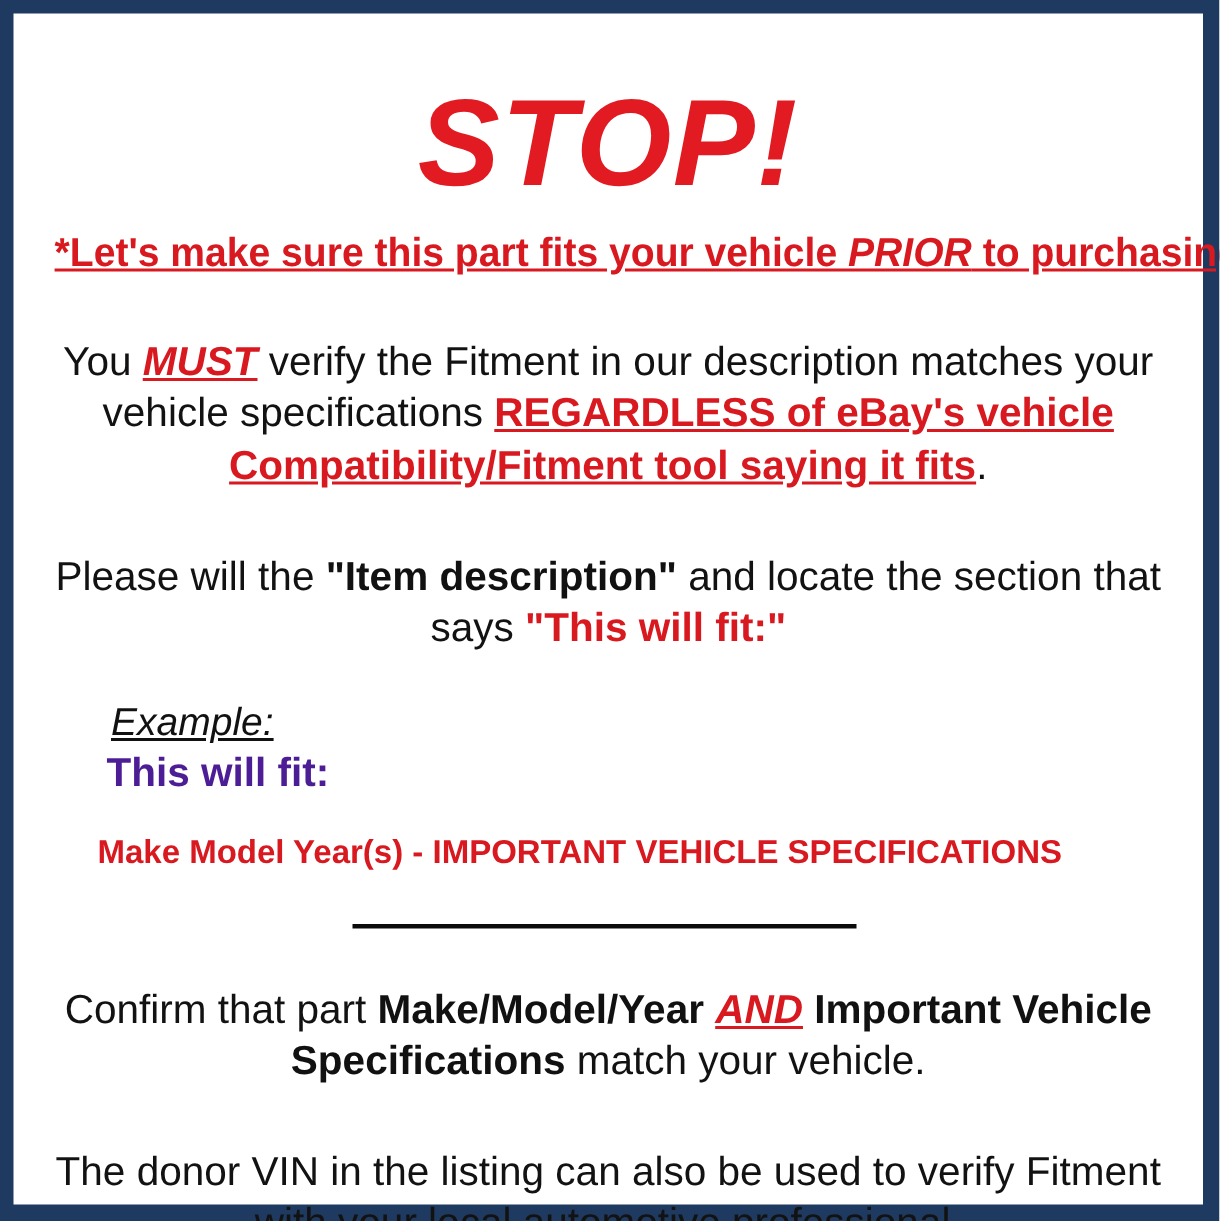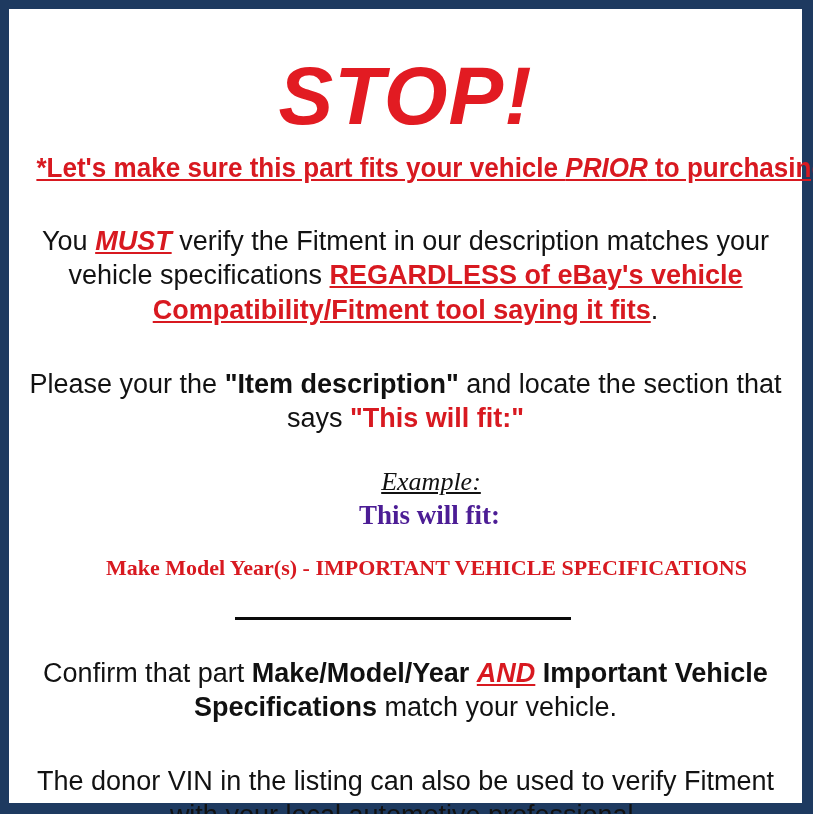--- a/index.html
+++ b/index.html
@@ -88,24 +88,23 @@
   .red-b {
     color: #d81920;
     font-weight: bold;
   }
   .blk-b {
     color: #111111;
     font-weight: bold;
   }
 
   .example-block {
-    text-align: center;
+    text-align: left;
     padding-left: 42px;
     padding-top: 30px;
-    font-family: Liberation Serif, serif;
   }
   .example-label {
     margin: 0;
     font-size: 26px;
     line-height: 1.2;
     font-style: italic;
     text-decoration: underline;
     color: #111111;
     padding-left: 9px;
   }
@@ -152,21 +151,21 @@
 
 <div class="notice-card">
   <div class="inner">
 
     <div class="stop-title">STOP!</div>
 
     <div class="subtitle"><span>*Let's make sure this part fits your vehicle </span><span class="ital">PRIOR</span><span> to purchasing*</span></div>
 
     <p class="para p-must"><span>You </span><span class="red-b-i-u">MUST</span><span> verify the Fitment in our description matches your vehicle specifications </span><span class="red-b-u">REGARDLESS of eBay's vehicle Compatibility/Fitment tool saying it fits</span><span>.</span></p>
 
-    <p class="para p-view"><span>Please your the </span><span class="blk-b">"Item description"</span><span> and locate the section that says </span><span class="red-b">"This will fit:"</span></p>
+    <p class="para p-view"><span>Please will the </span><span class="blk-b">"Item description"</span><span> and locate the section that says </span><span class="red-b">"This will fit:"</span></p>
 
     <div class="example-block">
       <p class="example-label">Example:</p>
       <p class="example-fit">This will fit:</p>
       <p class="example-spec">Make Model Year(s) - IMPORTANT VEHICLE SPECIFICATIONS</p>
     </div>
 
     <div class="divider-wrap">
       <span class="divider"></span>
     </div>

